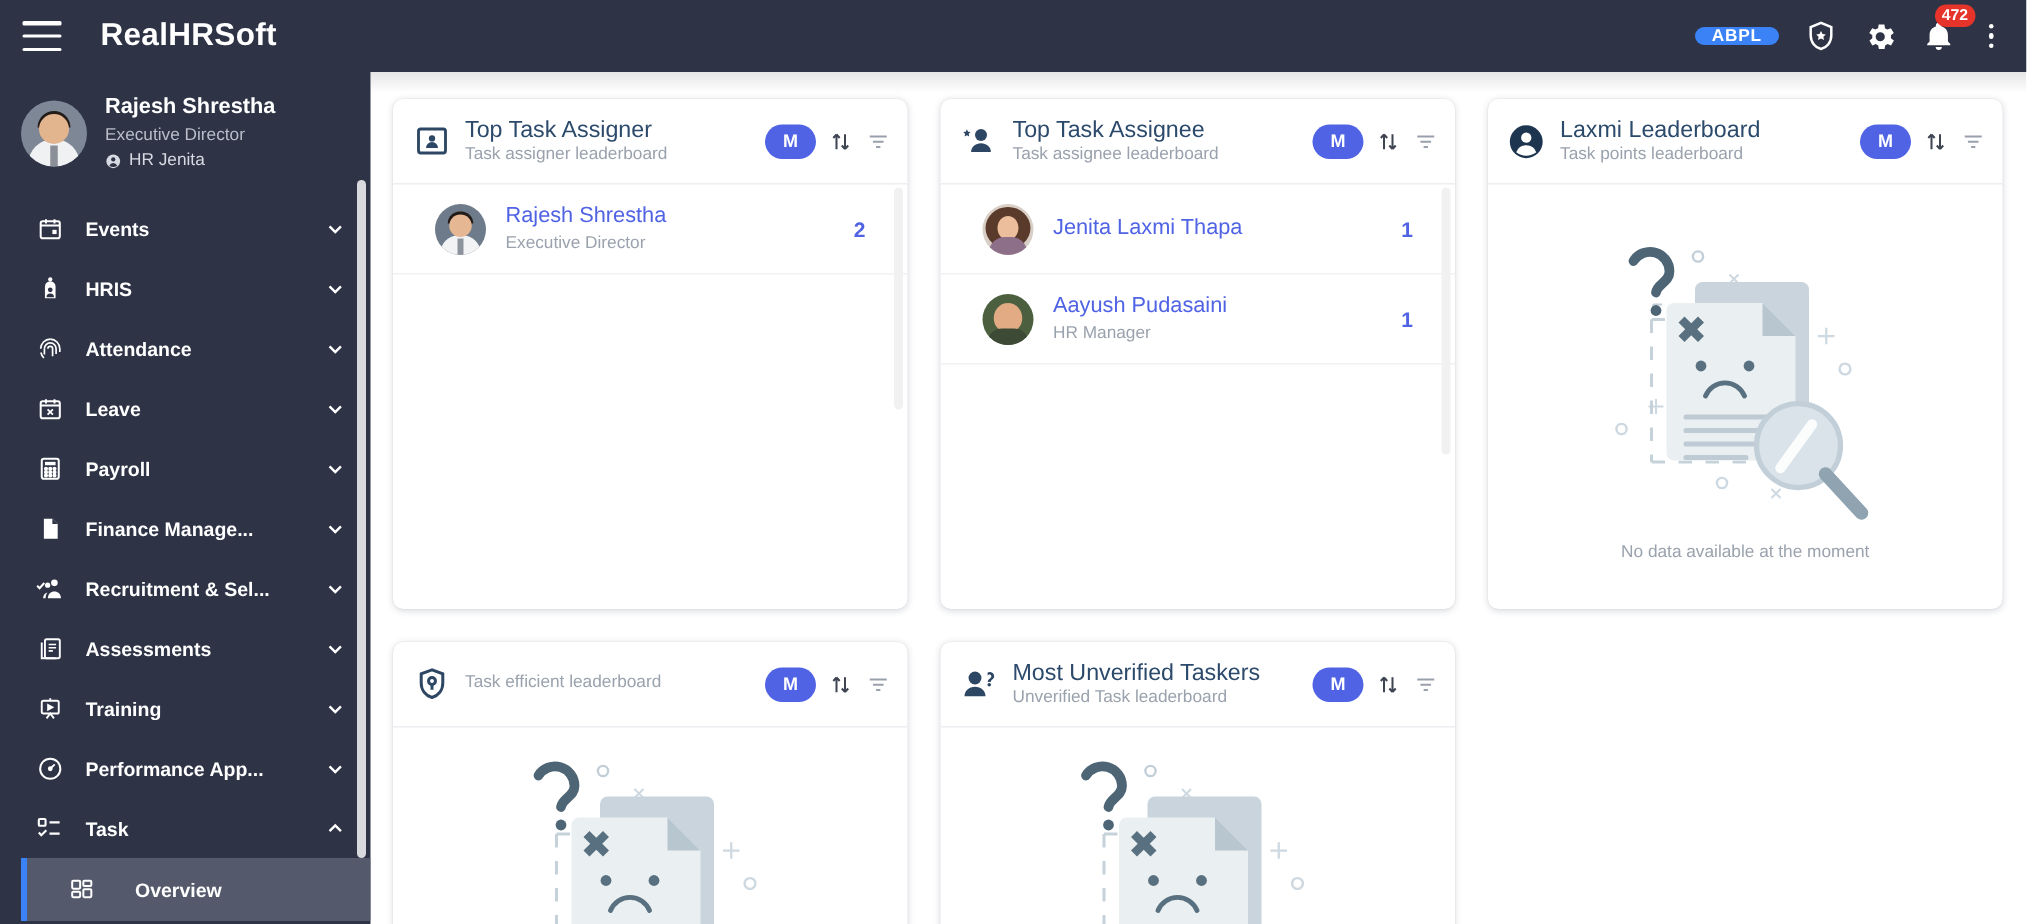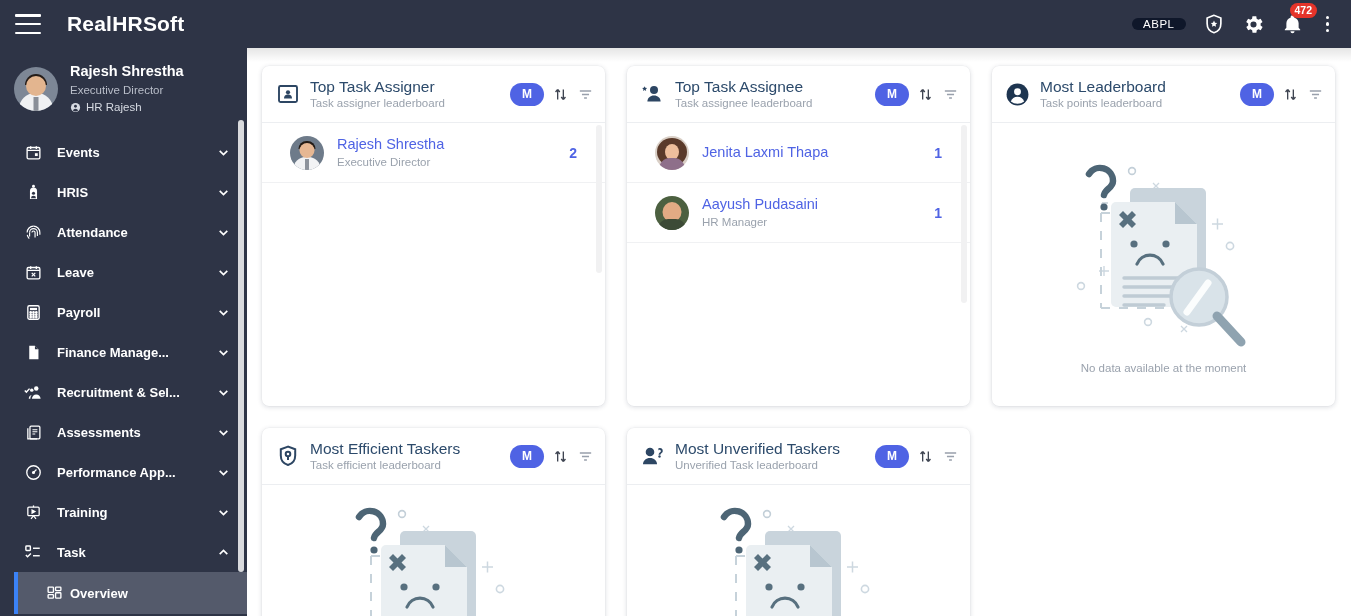--- a/index.html
+++ b/index.html
@@ -16,21 +16,21 @@
     position: absolute; top: 0; left: 0; width: 1351px; height: 48px;
     background: #2e3446; display: flex; align-items: center;
     z-index: 30;
   }
   .hamburger { width: 26px; height: 20px; margin-left: 15px; margin-right: 26px;
     display: flex; flex-direction: column; justify-content: space-between; cursor: pointer; }
   .hamburger span { display: block; height: 2.5px; background: #ffffff; border-radius: 1px; }
   .brand { color: #ffffff; font-size: 21px; font-weight: bold; letter-spacing: .2px; }
   .topbar-right { margin-left: auto; display: flex; align-items: center; gap: 17px; padding-right: 16px; }
   .org-badge {
-    background: #0f172a; color: #fff; font-size: 11.5px; font-weight: normal;
+    background: #3b82f6; color: #fff; font-size: 11.5px; font-weight: bold;
     border-radius: 14px; padding: 0 11px; letter-spacing: .5px;
   }
   .ticon { color: #ffffff; display: flex; align-items: center; justify-content: center; cursor: pointer; position: relative; }
   .bell-wrap { position: relative; }
   .badge-count {
     position: absolute; top: -11px; left: 8px;
     background: #e6342a; color: #fff; font-size: 10.5px; font-weight: bold;
     border-radius: 9px; padding: 2px 5px; min-width: 26px; text-align: left;
     line-height: 1.1;
   }
@@ -74,21 +74,21 @@
   .chev { width: 13px; height: 13px; flex: 0 0 13px; }
   .sub-item {
     display: flex; align-items: center; height: 42px; margin-left: 14px;
     background: #545a6b; color: #ffffff; font-size: 13px; font-weight: bold;
     padding-left: 32px; position: relative; cursor: pointer;
   }
   .sub-item::before {
     content: ""; position: absolute; left: 0; top: 0; bottom: 0; width: 4px; background: #3b82f6;
   }
   .sub-item .si-icon { width: 20px; display: flex; align-items: center; }
-  .sub-item .si-label { margin-left: 4px; }
+  .sub-item .si-label { margin-left: 24px; }
 
   
   .main {
     position: absolute; top: 48px; left: 247px; width: 1104px; height: 568px;
     background: #ffffff; overflow: hidden;
   }
   .main::before {
     content:""; position:absolute; top:0; left:0; right:0; height:14px;
     background: linear-gradient(to bottom, rgba(0,0,0,.10), rgba(0,0,0,0));
     pointer-events:none; z-index: 5;
@@ -213,21 +213,21 @@
       </div>
       <div class="prof-text">
         <div class="prof-name">Rajesh Shrestha</div>
         <div class="prof-role">Executive Director</div>
         <div class="prof-tag">
           <svg width="11" height="11" viewBox="0 0 24 24" fill="#d6dae2">
               <circle cx="12" cy="12" r="10"></circle>
               <circle cx="12" cy="9.3" r="3.1" fill="#2e3446"></circle>
               <path d="M6.2 18.4a6.4 6.4 0 0 1 11.6 0A9.8 9.8 0 0 1 6.2 18.4z" fill="#2e3446"></path>
             </svg>
-          <span>HR Rajesh</span>
+          <span>HR Jenita</span>
         </div>
       </div>
     </div>
 
     <div class="nav">
 
       <div class="nav-item">
         <span class="ni-icon">
           <svg width="17" height="17" viewBox="0 0 24 24" fill="none" stroke="#fff" stroke-width="1.9">
               <rect x="3" y="5" width="18" height="16" rx="2"></rect>
@@ -349,42 +349,42 @@
             </svg>
         </span>
         <span class="ni-label">Assessments</span>
         <svg class="chev" viewBox="0 0 24 24" fill="none" stroke="#fff" stroke-width="3">
             <path d="M5 9l7 7 7-7"></path>
           </svg>
       </div>
 
       <div class="nav-item">
         <span class="ni-icon">
-          <svg width="17" height="17" viewBox="0 0 24 24" fill="none" stroke="#fff" stroke-width="1.9">
-              <circle cx="12" cy="12" r="9.5"></circle>
-              <path d="M12 12l4.2-4.2" stroke-width="1.7"></path>
-              <circle cx="12" cy="12" r="1.3" fill="#fff"></circle>
-            </svg>
-        </span>
-        <span class="ni-label">Performance App...</span>
-        <svg class="chev" viewBox="0 0 24 24" fill="none" stroke="#fff" stroke-width="3">
-            <path d="M5 9l7 7 7-7"></path>
-          </svg>
-      </div>
-
-      <div class="nav-item">
-        <span class="ni-icon">
           <svg width="17" height="17" viewBox="0 0 24 24" fill="none" stroke="#fff" stroke-width="1.8">
               <path d="M12 2v2.5"></path>
               <rect x="4" y="4.5" width="16" height="12" rx="1.5"></rect>
               <path d="M8.5 21l3.5-4.5 3.5 4.5"></path>
               <path d="M10 8.5l4 2.2-4 2.2z" fill="#fff"></path>
             </svg>
         </span>
         <span class="ni-label">Training</span>
+        <svg class="chev" viewBox="0 0 24 24" fill="none" stroke="#fff" stroke-width="3">
+            <path d="M5 9l7 7 7-7"></path>
+          </svg>
+      </div>
+
+      <div class="nav-item">
+        <span class="ni-icon">
+          <svg width="17" height="17" viewBox="0 0 24 24" fill="none" stroke="#fff" stroke-width="1.9">
+              <circle cx="12" cy="12" r="9.5"></circle>
+              <path d="M12 12l4.2-4.2" stroke-width="1.7"></path>
+              <circle cx="12" cy="12" r="1.3" fill="#fff"></circle>
+            </svg>
+        </span>
+        <span class="ni-label">Performance App...</span>
         <svg class="chev" viewBox="0 0 24 24" fill="none" stroke="#fff" stroke-width="3">
             <path d="M5 9l7 7 7-7"></path>
           </svg>
       </div>
 
       <div class="nav-item">
         <span class="ni-icon">
           <svg width="18" height="18" viewBox="0 0 24 24" fill="none" stroke="#fff" stroke-width="1.9">
               <rect x="2.5" y="4" width="6" height="6" rx="1"></rect>
               <path d="M12 7h9"></path>
@@ -522,21 +522,21 @@
       <div class="card tall">
         <div class="card-head">
           <span class="ch-icon">
             <svg width="25" height="25" viewBox="0 0 24 24" fill="#1e3550">
                 <circle cx="12" cy="12" r="10.5"></circle>
                 <circle cx="12" cy="9.4" r="3.3" fill="#fff"></circle>
                 <path d="M5.6 18.7a6.8 6.8 0 0 1 12.8 0A10.3 10.3 0 0 1 5.6 18.7z" fill="#fff"></path>
               </svg>
           </span>
           <div class="ch-text">
-            <div class="ch-title">Most Leaderboard</div>
+            <div class="ch-title">Laxmi Leaderboard</div>
             <div class="ch-sub">Task points leaderboard</div>
           </div>
           <div class="ch-actions">
             <div class="m-pill">M</div>
             <span class="icon-btn">
               <svg width="17" height="17" viewBox="0 0 24 24" fill="none" stroke="#3e4451" stroke-width="1.9">
                   <path d="M8 19V5M8 5L5 8.5M8 5l3 3.5"></path>
                   <path d="M16 5v14M16 19l3-3.5M16 19l-3-3.5"></path>
                 </svg>
             </span>
@@ -591,21 +591,20 @@
       <div class="card short">
         <div class="card-head">
           <span class="ch-icon">
             <svg width="24" height="24" viewBox="0 0 24 24" fill="none" stroke="#2d4663" stroke-width="2">
                 <path d="M12 2.6 4.8 5.2v6.2c0 4.7 3 8.3 7.2 9.6 4.2-1.3 7.2-4.9 7.2-9.6V5.2L12 2.6z"></path>
                 <circle cx="12" cy="10" r="2.3"></circle>
                 <path d="M12 12.3v3.6"></path>
               </svg>
           </span>
           <div class="ch-text">
-            <div class="ch-title">Most Efficient Taskers</div>
             <div class="ch-sub">Task efficient leaderboard</div>
           </div>
           <div class="ch-actions">
             <div class="m-pill">M</div>
             <span class="icon-btn">
               <svg width="17" height="17" viewBox="0 0 24 24" fill="none" stroke="#3e4451" stroke-width="1.9">
                   <path d="M8 19V5M8 5L5 8.5M8 5l3 3.5"></path>
                   <path d="M16 5v14M16 19l3-3.5M16 19l-3-3.5"></path>
                 </svg>
             </span>

